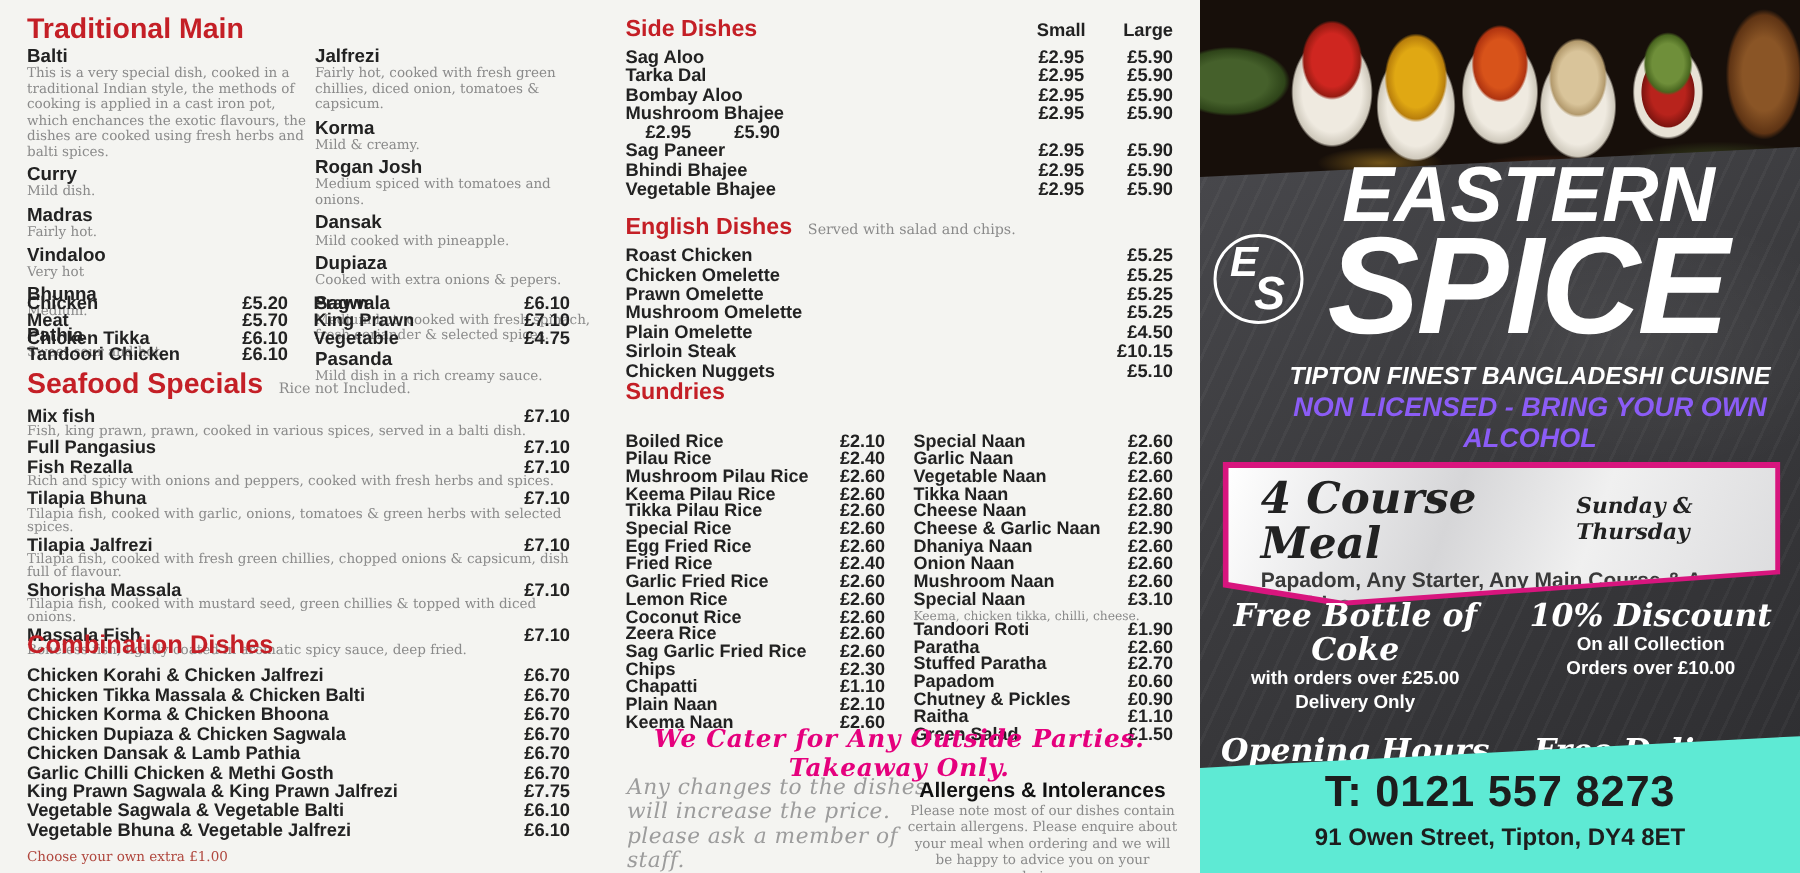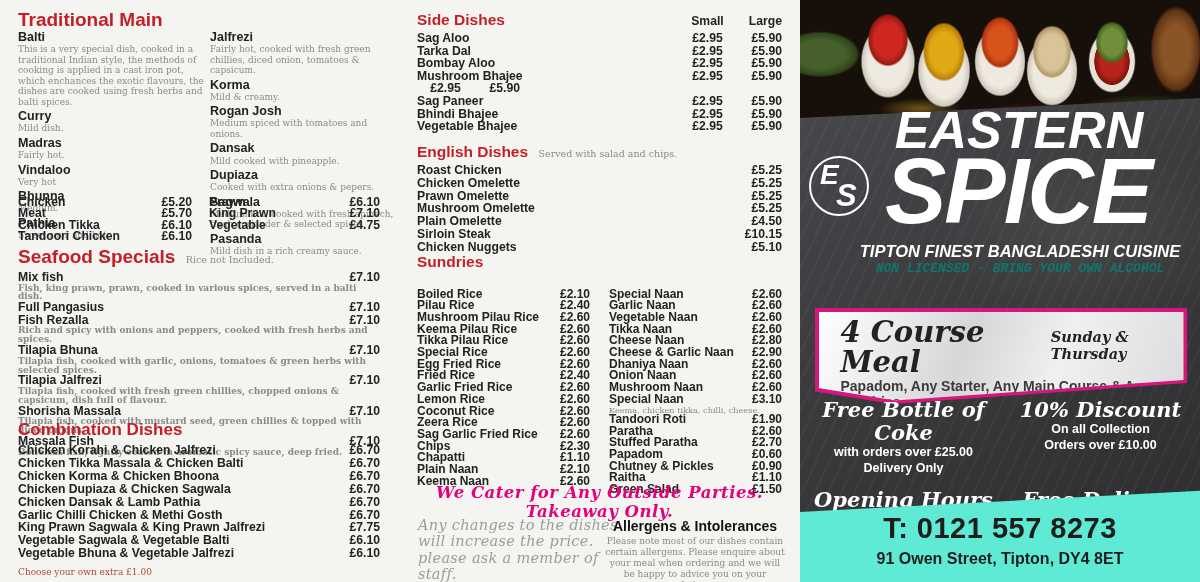--- a/index.html
+++ b/index.html
@@ -24,21 +24,21 @@
   .tm-col-a{width:192px;}
   .tm-col-b{width:190px;}
 
   .prow{display:flex;justify-content:space-between;font-size:12.2px;font-weight:bold;line-height:11.3px;color:#222;}
   .tm-prices{display:flex;}
   .pc-a{width:174px;}
   .pc-b{width:171px;margin-left:17px;}
 
   
   .sf-item .prow{line-height:12.5px;}
-  .sf-item .dish-desc{line-height:8.9px;margin-bottom:0;font-weight:bold;}
+  .sf-item .dish-desc{line-height:8.9px;margin-bottom:0;}
 
   
   .combo-rows .prow{line-height:12.9px;}
   .combo-note{font-family:"DejaVu Serif",serif;font-size:9px;color:#b0473e;margin-top:7px;}
 
   
   .sd-headrow{display:flex;align-items:baseline;}
   .sd-headrow .h-red{flex:1;}
   .sd-lbl{font-size:12.2px;font-weight:bold;color:#222;}
   .sd-lbl.small{width:57px;text-align:center;}
@@ -93,22 +93,22 @@
       radial-gradient(ellipse 85px 17px at 86% 90%,rgba(90,120,50,.5),rgba(0,0,0,0) 70%);}
   .monogram{left:809px;top:156px;width:60px;height:60px;border:2.5px solid #fff;border-radius:50%;color:#fff;}
   .mono-e{position:absolute;left:9px;top:1px;font-size:28px;font-weight:bold;font-style:italic;}
   .mono-s{position:absolute;left:25px;top:20px;font-size:31px;font-weight:bold;font-style:italic;}
   .brand1{left:868px;top:104px;width:302px;text-align:center;color:#fff;
           font-size:52px;font-weight:bold;font-style:italic;line-height:1;letter-spacing:0;}
   .brand2{left:864px;top:148px;width:308px;text-align:center;color:#fff;
           font-size:92px;font-weight:bold;font-style:italic;line-height:86px;letter-spacing:-2px;}
   .tag1{left:840px;top:242px;width:360px;text-align:center;color:#fff;
         font-size:16.5px;font-weight:bold;font-style:italic;}
-  .tag2{left:840px;top:261px;width:360px;text-align:center;color:#0f766e;
-        font-size:13px;font-weight:bold;font-style:italic;font-family:Liberation Mono, monospace;}
+  .tag2{left:840px;top:261px;width:360px;text-align:center;color:#8b5cf6;
+        font-size:18px;font-weight:bold;font-style:italic;}
 
   .offer-outer{left:815px;top:308px;width:372px;height:96px;background:#d8157e;
     clip-path:polygon(0 0,100% 0,100% 78%,21% 100%,0 87%);}
   .offer-inner{position:absolute;left:3.5px;top:3.5px;right:3.5px;bottom:3.5px;
     clip-path:polygon(0 0,100% 0,100% 77%,21% 100%,0 86%);
     background:linear-gradient(110deg,#ffffff 0%,#d6d6d8 40%,#f0f0f0 65%,#dcdcde 100%);
     padding:5px 0 0 22px;color:#222;}
   .offer-titlerow{display:flex;align-items:baseline;}
   .offer-title{font-family:"DejaVu Serif",serif;font-style:italic;font-weight:bold;font-size:29px;line-height:1.05;}
   .offer-sub{font-family:"DejaVu Serif",serif;font-style:italic;font-weight:bold;font-size:14.5px;margin-left:14px;}

